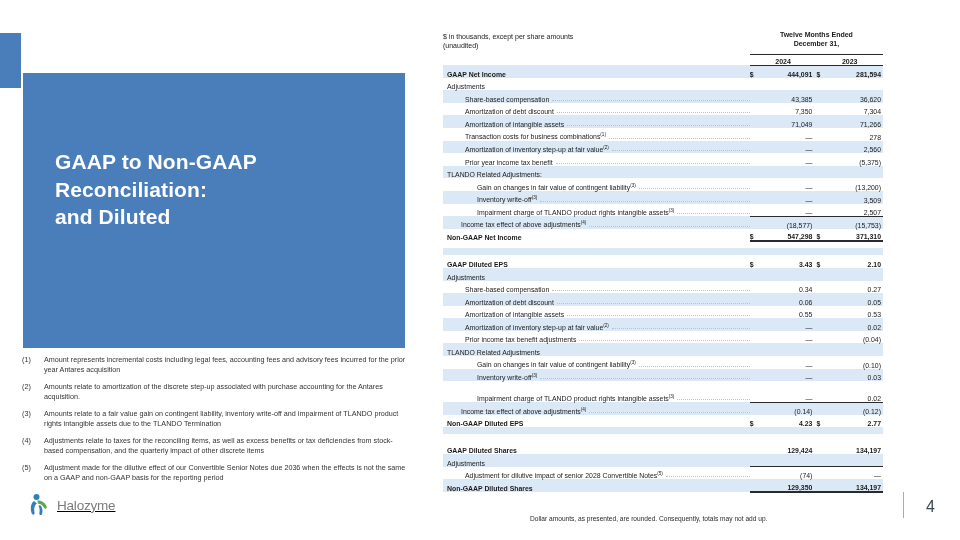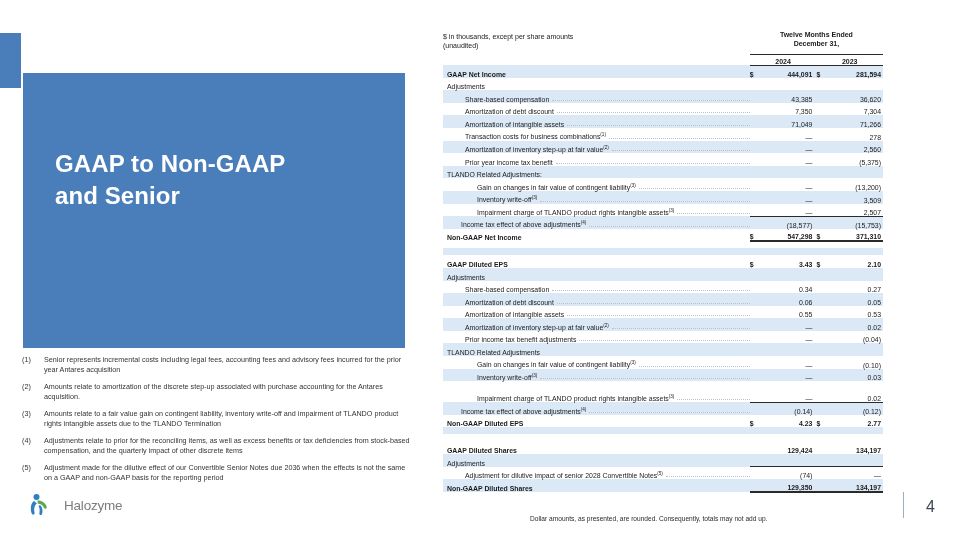--- a/index.html
+++ b/index.html
@@ -3,30 +3,30 @@
 <meta charset="utf-8">
 <style>
   html,body{margin:0;padding:0;}
   body{width:960px;height:540px;background:#ffffff;font-family:"Liberation Sans",sans-serif;overflow:hidden;position:relative;}
 
   .slide{position:absolute;inset:0;background:#fff;}
 
   
   .accent-small{position:absolute;left:0;top:33px;width:21px;height:55px;background:#4a7ebb;}
   .title-box{position:absolute;left:23px;top:73px;width:382px;height:275px;background:#4a7ebb;}
-  .title-text{position:absolute;left:55px;top:148px;width:340px;color:#ffffff;font-size:24px;font-weight:bold;line-height:1.32;letter-spacing:.1px;}
+  .title-text{position:absolute;left:55px;top:148px;width:340px;color:#ffffff;font-size:21px;font-weight:bold;line-height:1.32;letter-spacing:.1px;}
 
   
   .footnotes{position:absolute;left:22px;top:355px;width:388px;}
   .fn{display:flex;margin-bottom:6.5px;}
   .fn-num{width:22px;flex:0 0 22px;font-size:7.2px;color:#333;line-height:1.42;}
   .fn-txt{font-size:7.2px;color:#333;line-height:1.42;}
 
   
-  .logo{position:absolute;left:28px;top:492px;display:flex;align-items:center;gap:10px;}
+  .logo{position:absolute;left:28px;top:492px;display:flex;align-items:center;gap:3px;text-decoration:underline;}
   .logo-mark{width:26px;height:26px;position:relative;}
   .logo-word{font-size:13.5px;color:#7d7d7d;font-family:"Liberation Sans",sans-serif;letter-spacing:-.2px;}
 
   
   .pg-divider{position:absolute;left:903px;top:492px;width:1px;height:26px;background:#9bb0b8;}
   .pg-num{position:absolute;left:926px;top:498px;font-size:16px;color:#3c4858;font-weight:normal;}
 
   
   .tbl-wrap{position:absolute;left:443px;top:30px;width:440px;}
   table.fin{border-collapse:collapse;width:440px;table-layout:fixed;font-size:6.9px;color:#1a1a1a;}
@@ -60,39 +60,40 @@
 </style>
 </head>
 <body>
 
 <div class="slide">
 
   <div class="accent-small"></div>
   <div class="title-box"></div>
   <div class="title-text" id="title-text">
       <div>GAAP to Non-GAAP</div>
-      <div>and Senior</div>
+      <div>Reconciliation:</div>
+      <div>and Diluted</div>
     </div>
 
   <div class="footnotes" id="footnotes">
       <div class="fn">
         <div class="fn-num">(1)</div>
-        <div class="fn-txt">Senior represents incremental costs including legal fees, accounting fees and advisory fees incurred for the prior year Antares acquisition</div>
+        <div class="fn-txt">Amount represents incremental costs including legal fees, accounting fees and advisory fees incurred for the prior year Antares acquisition</div>
       </div>
       <div class="fn">
         <div class="fn-num">(2)</div>
         <div class="fn-txt">Amounts relate to amortization of the discrete step-up associated with purchase accounting for the Antares acquisition.</div>
       </div>
       <div class="fn">
         <div class="fn-num">(3)</div>
         <div class="fn-txt">Amounts relate to a fair value gain on contingent liability, inventory write-off and impairment of TLANDO product rights intangible assets due to the TLANDO Termination</div>
       </div>
       <div class="fn">
         <div class="fn-num">(4)</div>
-        <div class="fn-txt">Adjustments relate to prior for the reconciling items, as well as excess benefits or tax deficiencies from stock-based compensation, and the quarterly impact of other discrete items</div>
+        <div class="fn-txt">Adjustments relate to taxes for the reconciling items, as well as excess benefits or tax deficiencies from stock-based compensation, and the quarterly impact of other discrete items</div>
       </div>
       <div class="fn">
         <div class="fn-num">(5)</div>
         <div class="fn-txt">Adjustment made for the dilutive effect of our Convertible Senior Notes due 2036 when the effects is not the same on a GAAP and non-GAAP basis for the reporting period</div>
       </div>
     </div>
 
   <div class="logo">
     <span class="logo-mark">
       <svg width="26" height="26" viewBox="0 0 26 26" aria-hidden="true">

